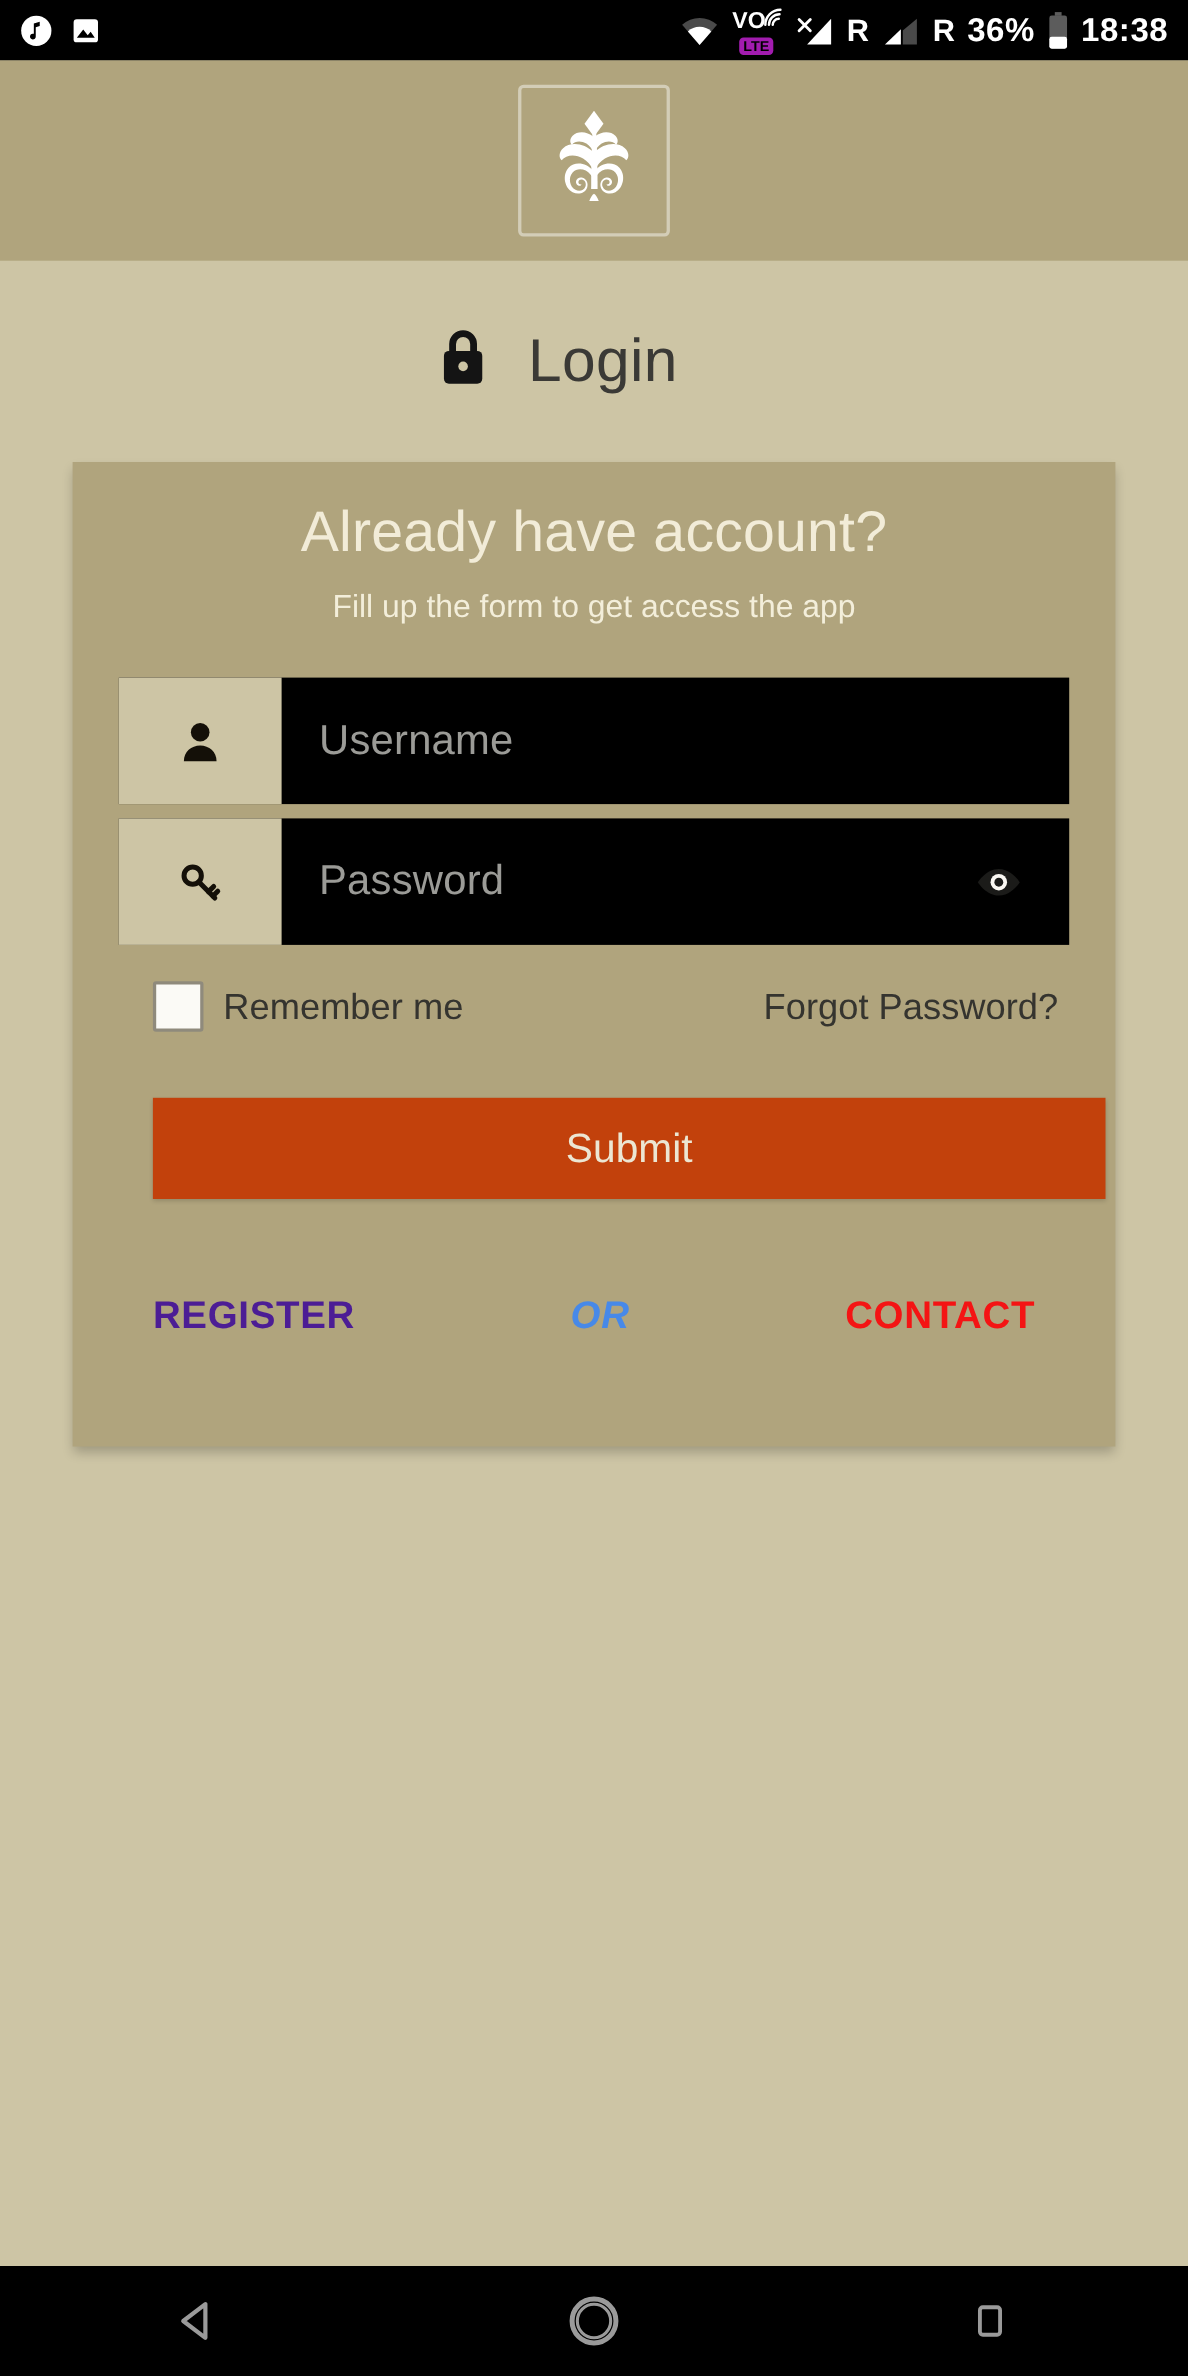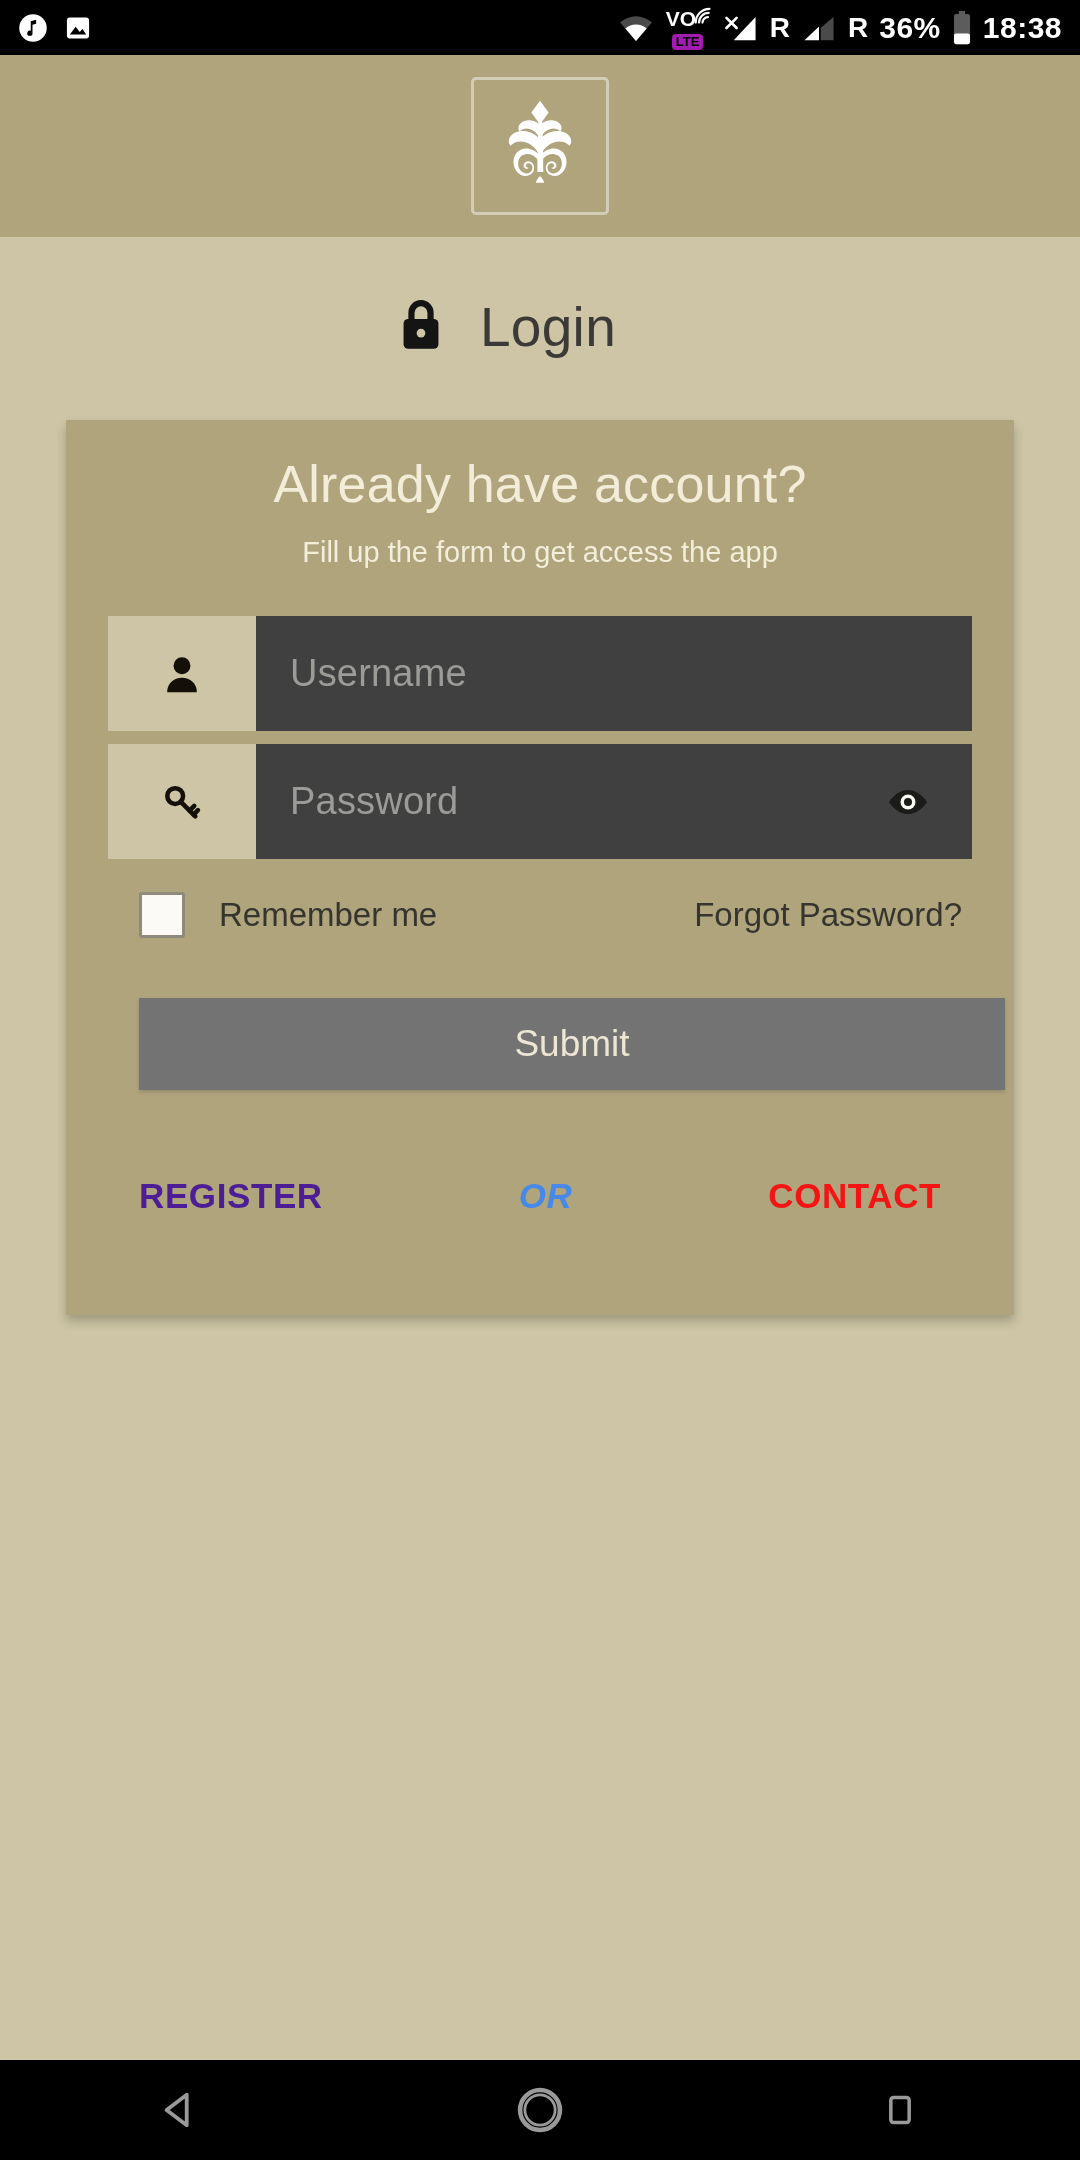--- a/index.html
+++ b/index.html
@@ -67,21 +67,21 @@
     font-size:52px; color:#f2ecd8; font-weight:normal; letter-spacing:.2px;
   }
   .card-sub{
     margin-top:22px; text-align:center;
     font-size:29px; color:#f3eeda; font-weight:normal;
   }
 
   
   .input-row{
     display:flex; align-items:stretch; height:115px; margin-top:0;
-    background:#404040;
+    background:#000000;
   }
   .row-gap{ margin-top:13px; }
   .input-prefix{
     width:148px; background:#cdc5a5;
     display:flex; align-items:center; justify-content:center;
     flex:0 0 148px;
   }
   .input-field{
     flex:1; display:flex; align-items:center; position:relative;
     padding-left:34px; padding-right:30px;
@@ -98,32 +98,32 @@
   
   .remember-row{
     display:flex; align-items:center; margin-top:26px; height:60px;
   }
   .checkbox{
     width:46px; height:46px; background:#fbfaf6;
     border:3px solid #8f8a7c; border-radius:3px; flex:0 0 46px;
     margin-left:31px;
   }
   .remember-label{
-    margin-left:34px; font-size:33px; color:#35342f;
+    margin-left:18px; font-size:33px; color:#35342f;
   }
   .forgot-link{
     margin-left:auto; margin-right:10px;
     font-size:33px; color:#35342f;
   }
 
   
   .submit-btn{
     margin-top:53px; margin-left:31px; margin-right:0;
     width:866px; height:92px;
-    background:#737373; border:none;
+    background:#c2410c; border:none;
     display:flex; align-items:center; justify-content:center;
     box-shadow:0 2px 4px rgba(0,0,0,.16);
   }
   .submit-label{
     font-size:37px; color:#ece6d3; font-family:"Liberation Sans", sans-serif;
   }
 
   
   .links-row{
     display:flex; align-items:center; margin-top:86px;

